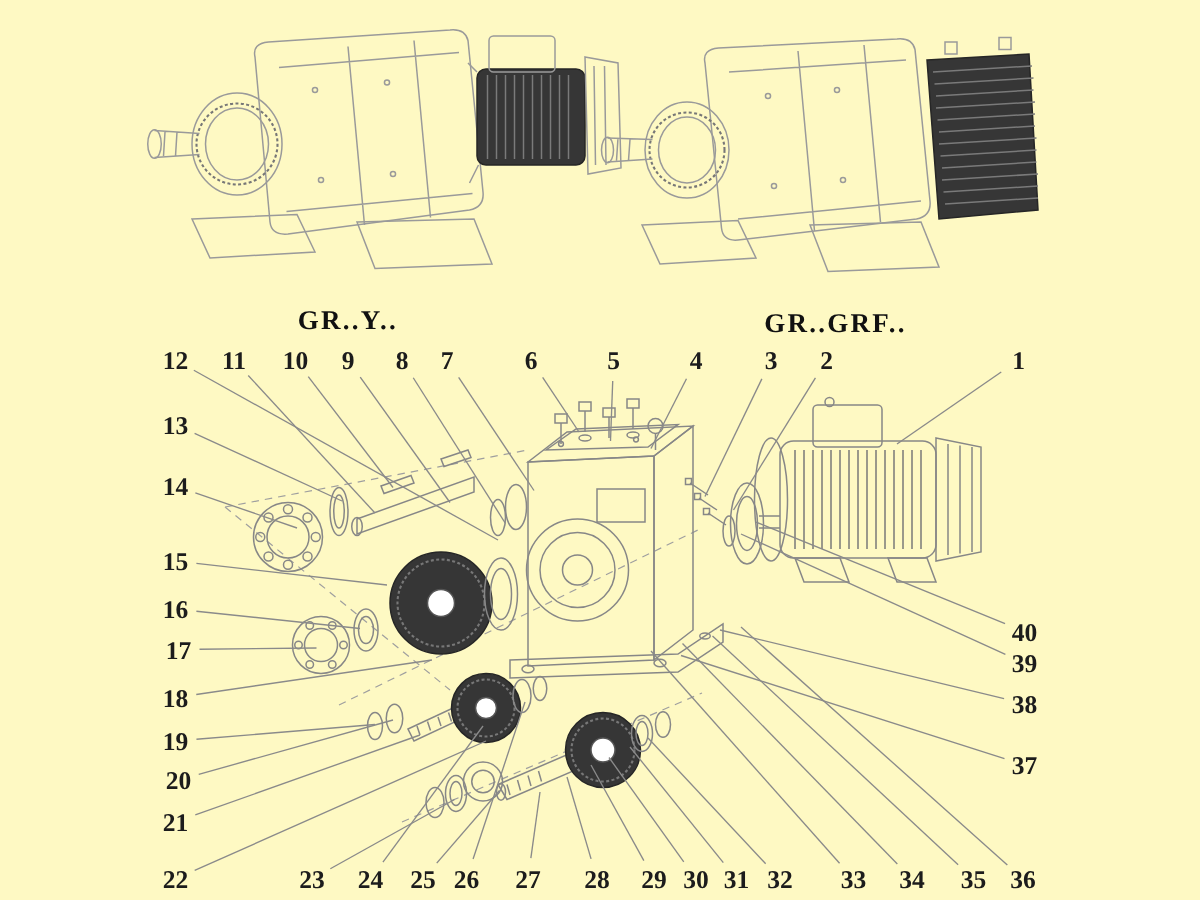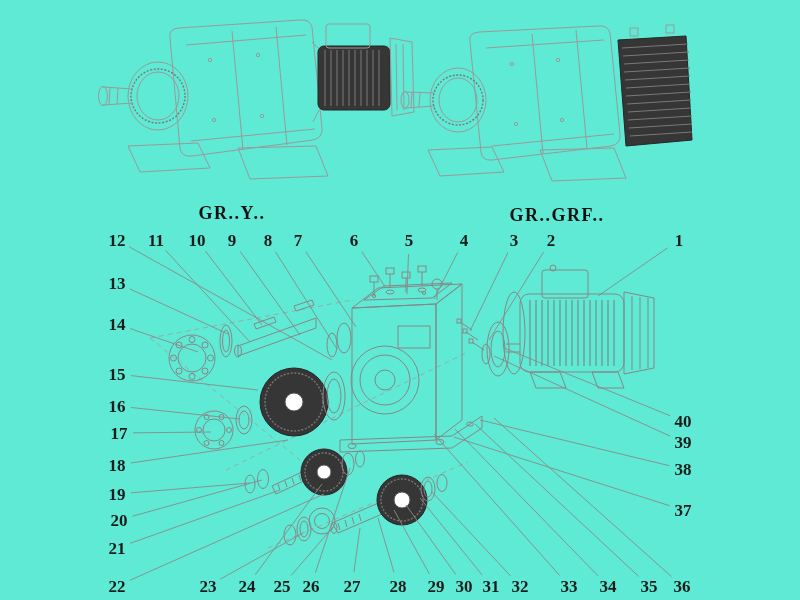--- a/index.html
+++ b/index.html
@@ -1,16 +1,16 @@
 <!DOCTYPE html>
 <html><head>
 <meta charset="utf-8">
 <style>
   html,body{margin:0;padding:0;background:#ffffff;}
-  .stage{position:relative;width:800px;height:600px;background:#5eead4;overflow:hidden;
+  .stage{position:relative;width:800px;height:600px;background:#fef9c3;overflow:hidden;
          font-family:"Liberation Serif", serif;}
   svg{position:absolute;left:0;top:0;}
   text.callout{font:700 17px "Liberation Serif", serif;fill:#1c1c1c;text-anchor:middle;}
   text.variant-label{font:700 18px "Liberation Serif", serif;fill:#111;letter-spacing:1.5px;text-anchor:middle;}
   line.leader{stroke:#8a8a8a;stroke-width:0.9;}
   .lineart{stroke:#9a9a9a;fill:none;stroke-width:1;}
   .lineart2{stroke:#878787;fill:none;stroke-width:1;}
   .dark{fill:#363636;stroke:#262626;stroke-width:1;}
   .fin{stroke:#7a7a7a;stroke-width:1;}
   .dashed{stroke:#9f9f9f;stroke-width:0.8;stroke-dasharray:5 4;fill:none;}

